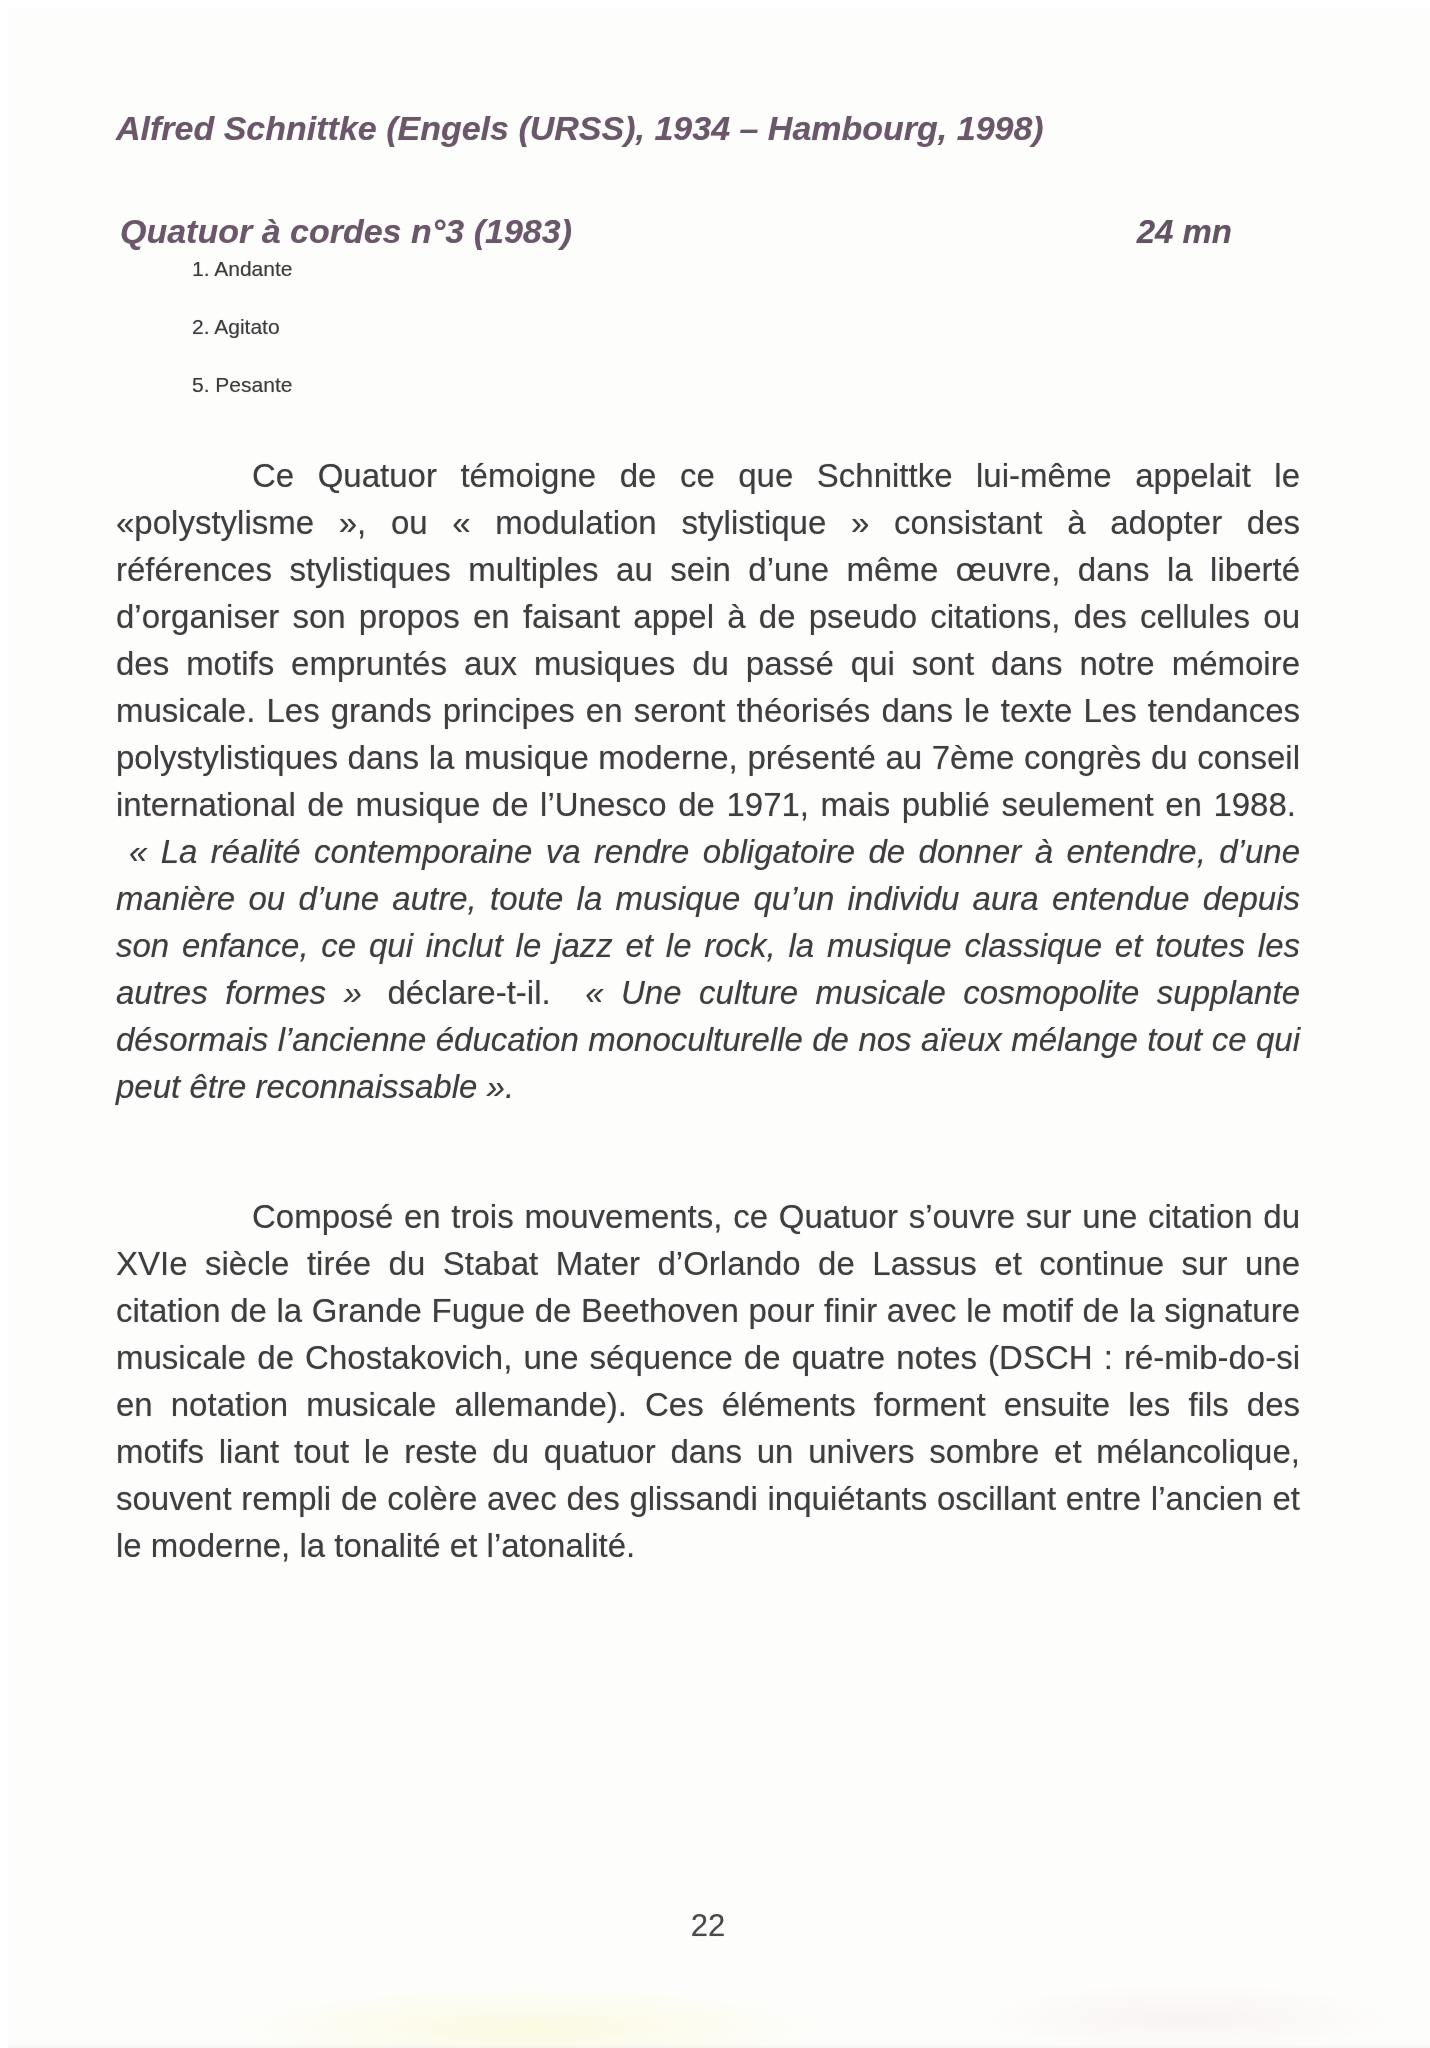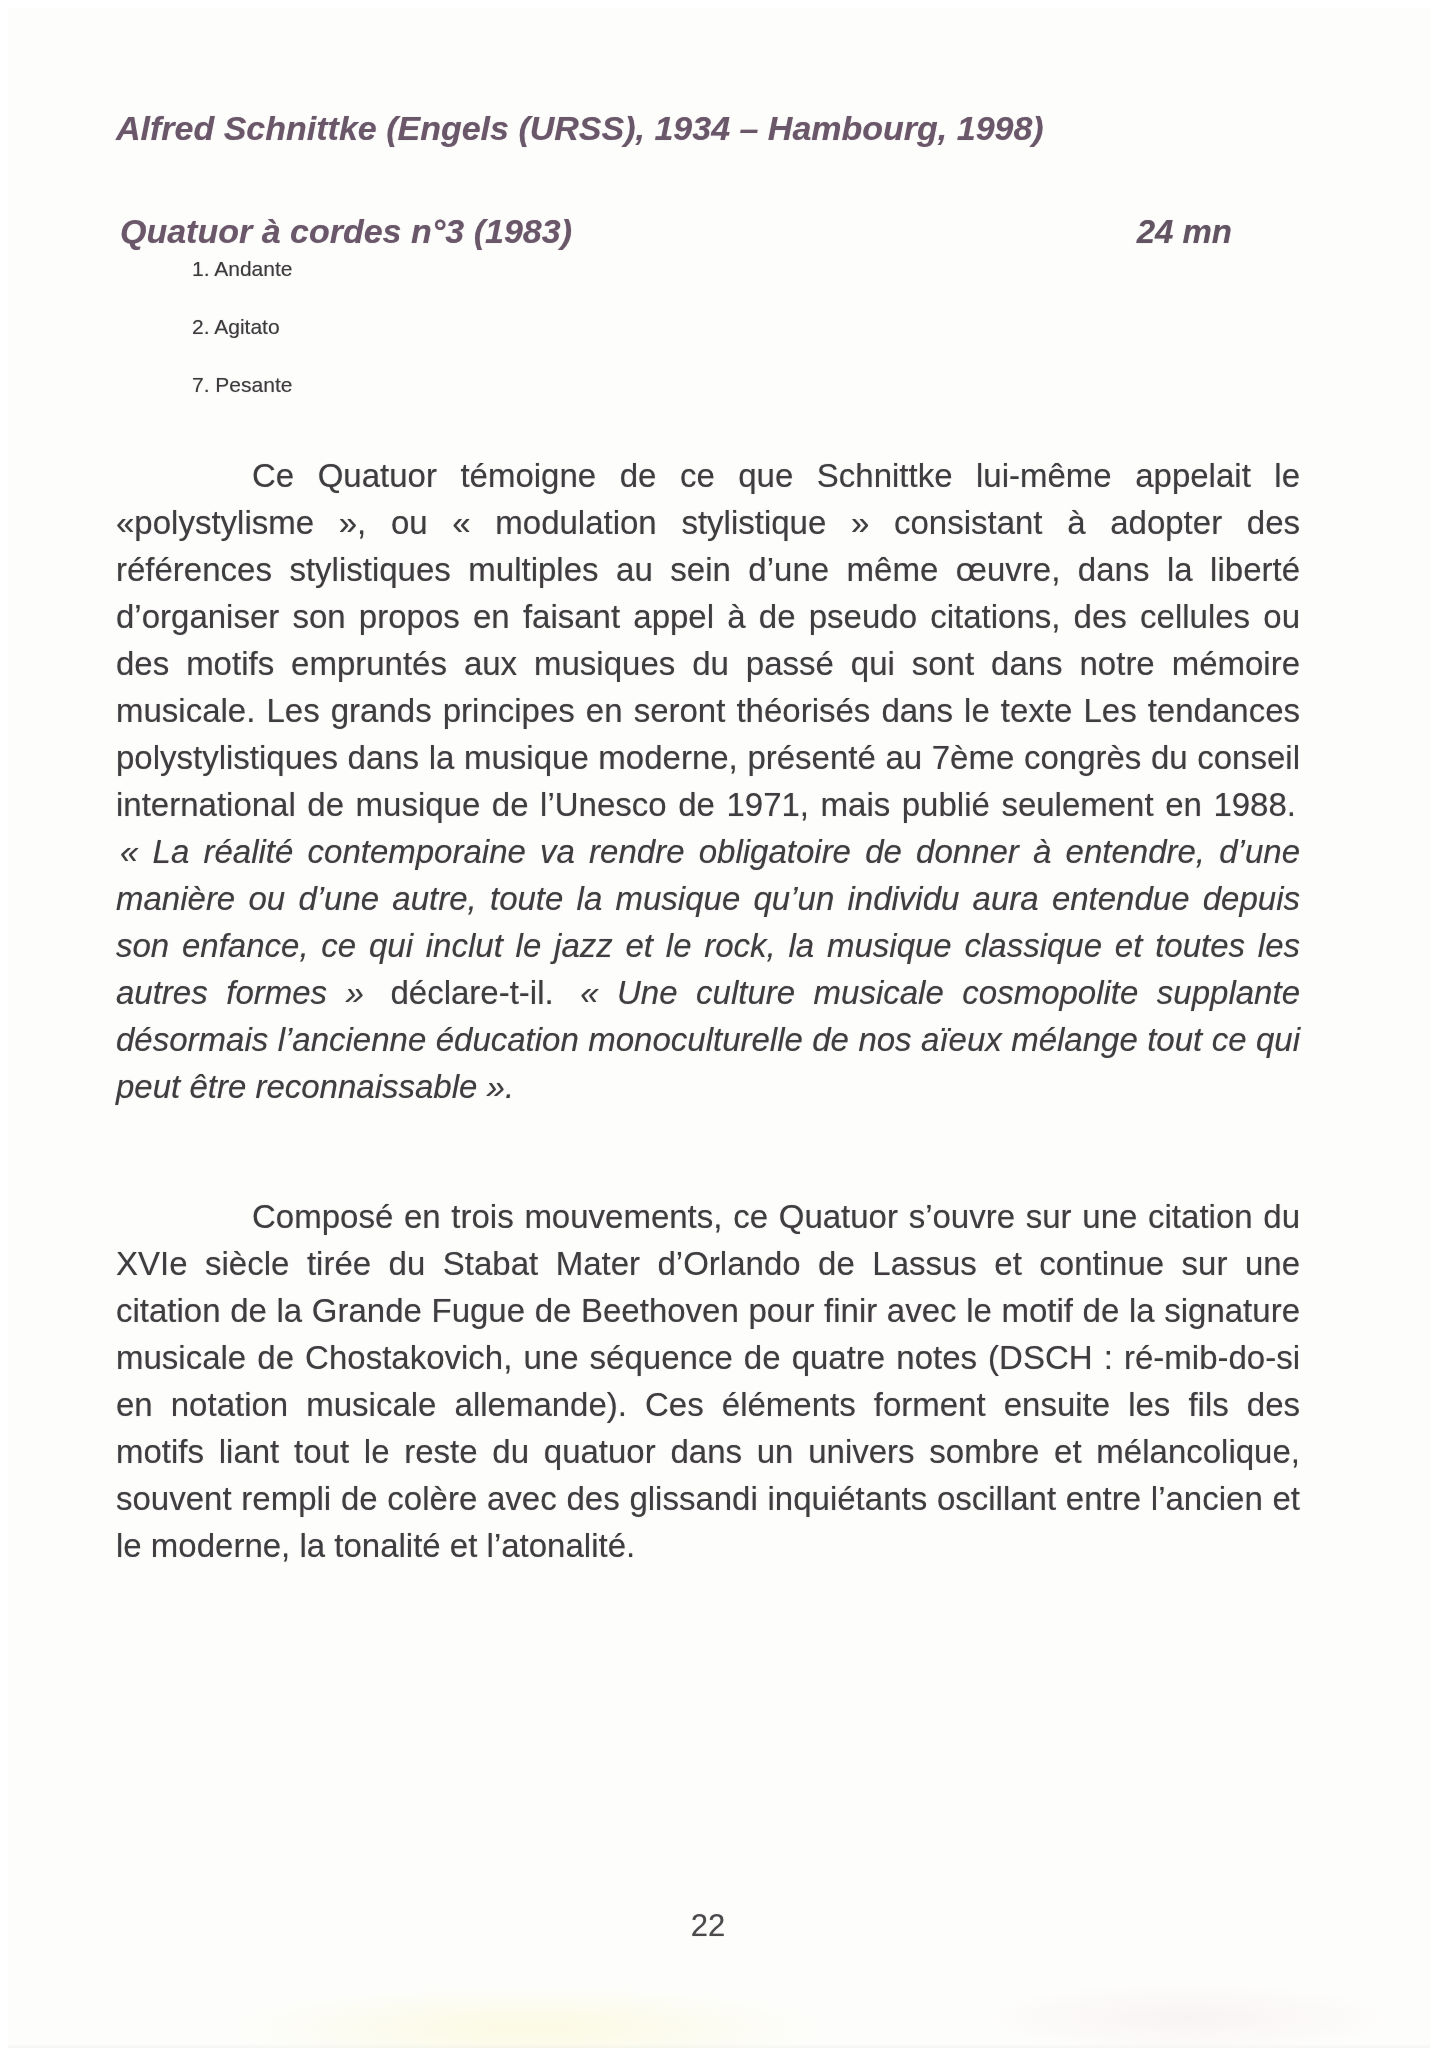--- a/index.html
+++ b/index.html
@@ -45,21 +45,21 @@
     text-shadow: 0 0 1px rgba(62,59,62,0.45);
   }
   .body-text {
     position: absolute; left: 100px; top: 436px; width: 1200px;
     color: #403d40; font-size: 33px; line-height: 47px;
     text-align: justify;
     text-shadow: 0 0 1px rgba(64,61,64,0.48);
   }
   .para { text-indent: 132px; }
   .para + .para { margin-top: 75px; }
-  .italic { font-style: italic; }
+  .italic { font-style: italic; margin-left: 9px; }
   .roman { font-style: normal; }
   .page-number {
     position: absolute; left: 100px; top: 1896px; width: 1200px;
     text-align: center;
     color: #4c494c; font-size: 31px;
     text-shadow: 0 0 1px rgba(76,73,76,0.4);
   }
 </style>
 </head>
 <body>
@@ -70,21 +70,21 @@
     <div class="composer">Alfred Schnittke (Engels (URSS), 1934 – Hambourg, 1998)</div>
     <div class="work-row">
       <div class="work">Quatuor à cordes n°3 (1983)</div>
       <div class="duration">24 mn</div>
     </div>
   </div>
 
   <div class="movements">
     <div class="movement">1. Andante</div>
     <div class="movement">2. Agitato</div>
-    <div class="movement">7. Pesante</div>
+    <div class="movement">5. Pesante</div>
   </div>
 
   <div class="body-text">
     <p class="para"><span class="roman">Ce Quatuor témoigne de ce que Schnittke lui-même appelait le «polystylisme », ou « modulation stylistique » consistant à adopter des références stylistiques multiples au sein d’une même œuvre, dans la liberté d’organiser son propos en faisant appel à de pseudo citations, des cellules ou des motifs empruntés aux musiques du passé qui sont dans notre mémoire musicale. Les grands principes en seront théorisés dans le texte Les tendances polystylistiques dans la musique moderne, présenté au 7ème congrès du conseil international de musique de l’Unesco de 1971, mais publié seulement en 1988. </span><span class="italic">« La réalité contemporaine va rendre obligatoire de donner à entendre, d’une manière ou d’une autre, toute la musique qu’un individu aura entendue depuis son enfance, ce qui inclut le jazz et le rock, la musique classique et toutes les autres formes »</span><span class="roman"> déclare-t-il. </span><span class="italic">« Une culture musicale cosmopolite supplante désormais l’ancienne éducation monoculturelle de nos aïeux mélange tout ce qui peut être reconnaissable ».</span></p>
     <p class="para"><span class="roman">Composé en trois mouvements, ce Quatuor s’ouvre sur une citation du XVIe siècle tirée du Stabat Mater d’Orlando de Lassus et continue sur une citation de la Grande Fugue de Beethoven pour finir avec le motif de la signature musicale de Chostakovich, une séquence de quatre notes (DSCH : ré-mib-do-si en notation musicale allemande). Ces éléments forment ensuite les fils des motifs liant tout le reste du quatuor dans un univers sombre et mélancolique, souvent rempli de colère avec des glissandi inquiétants oscillant entre l’ancien et le moderne, la tonalité et l’atonalité.</span></p>
   </div>
 
   <div class="page-number">22</div>
 
   <div class="scan-edge"></div>

